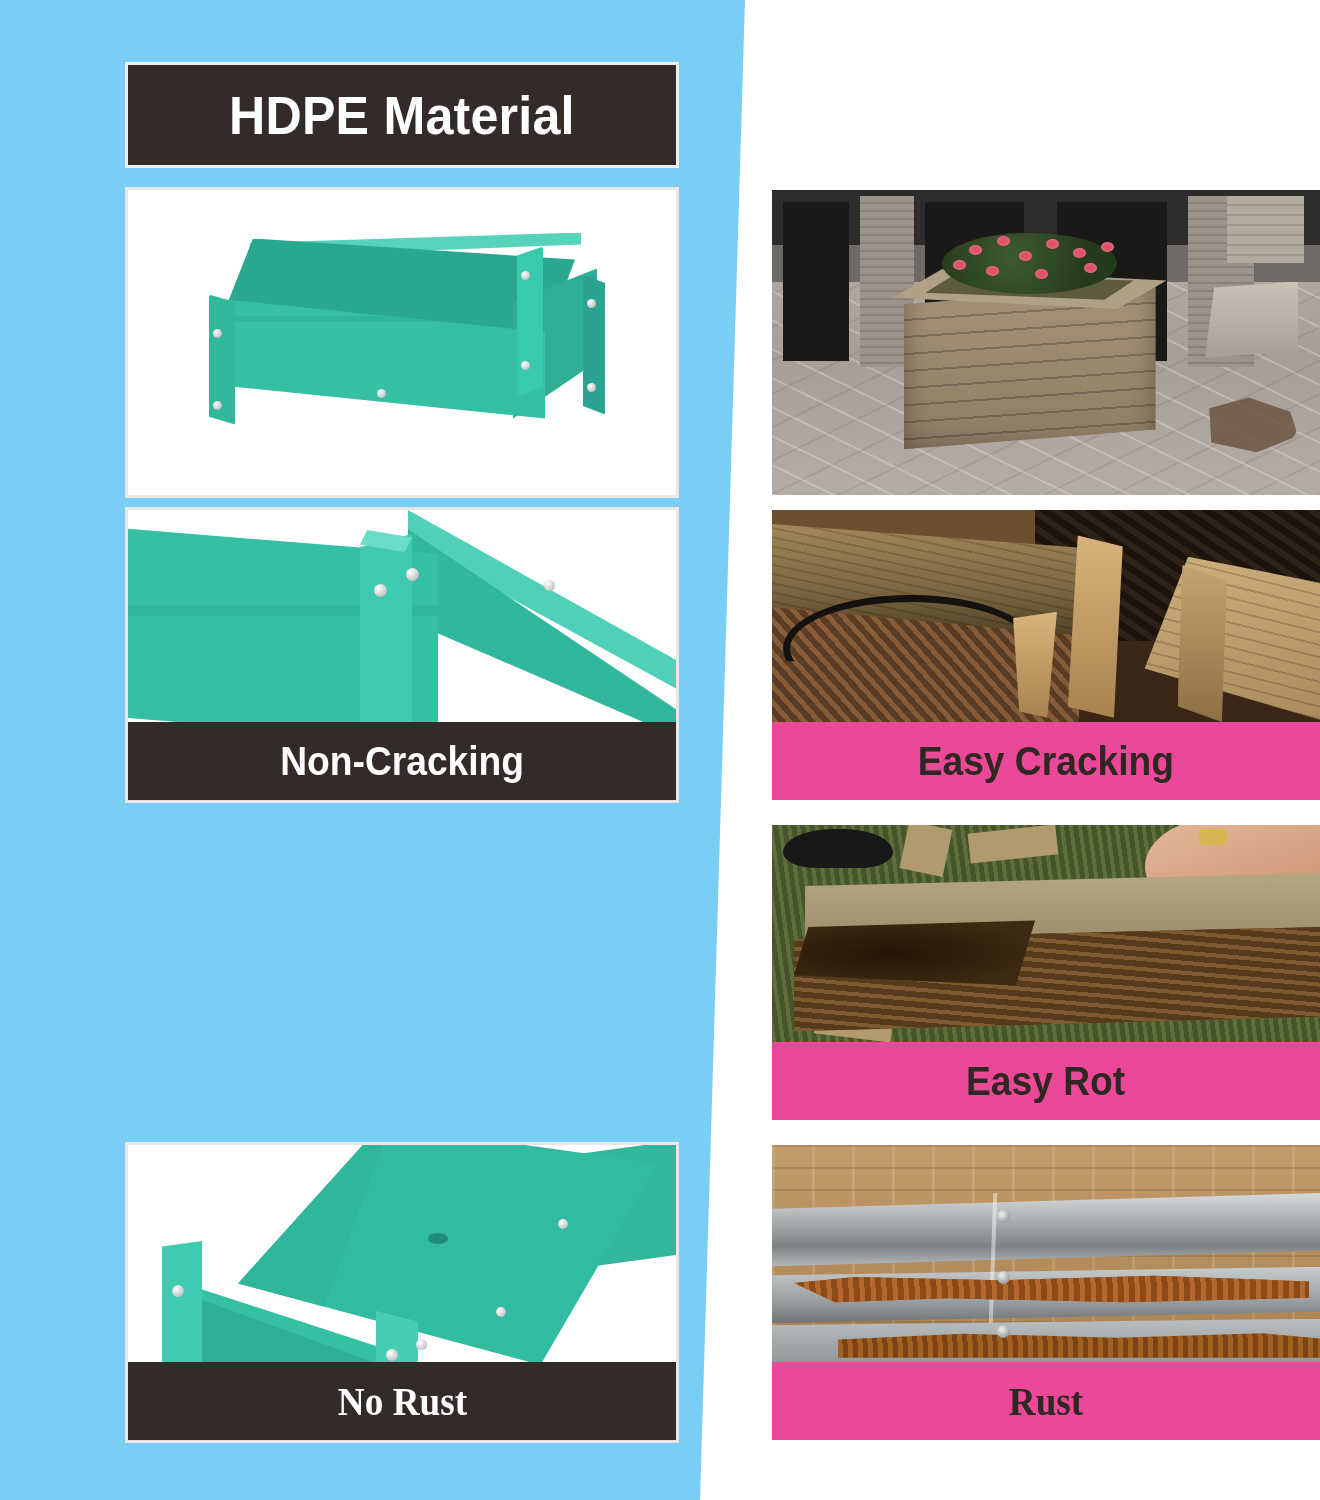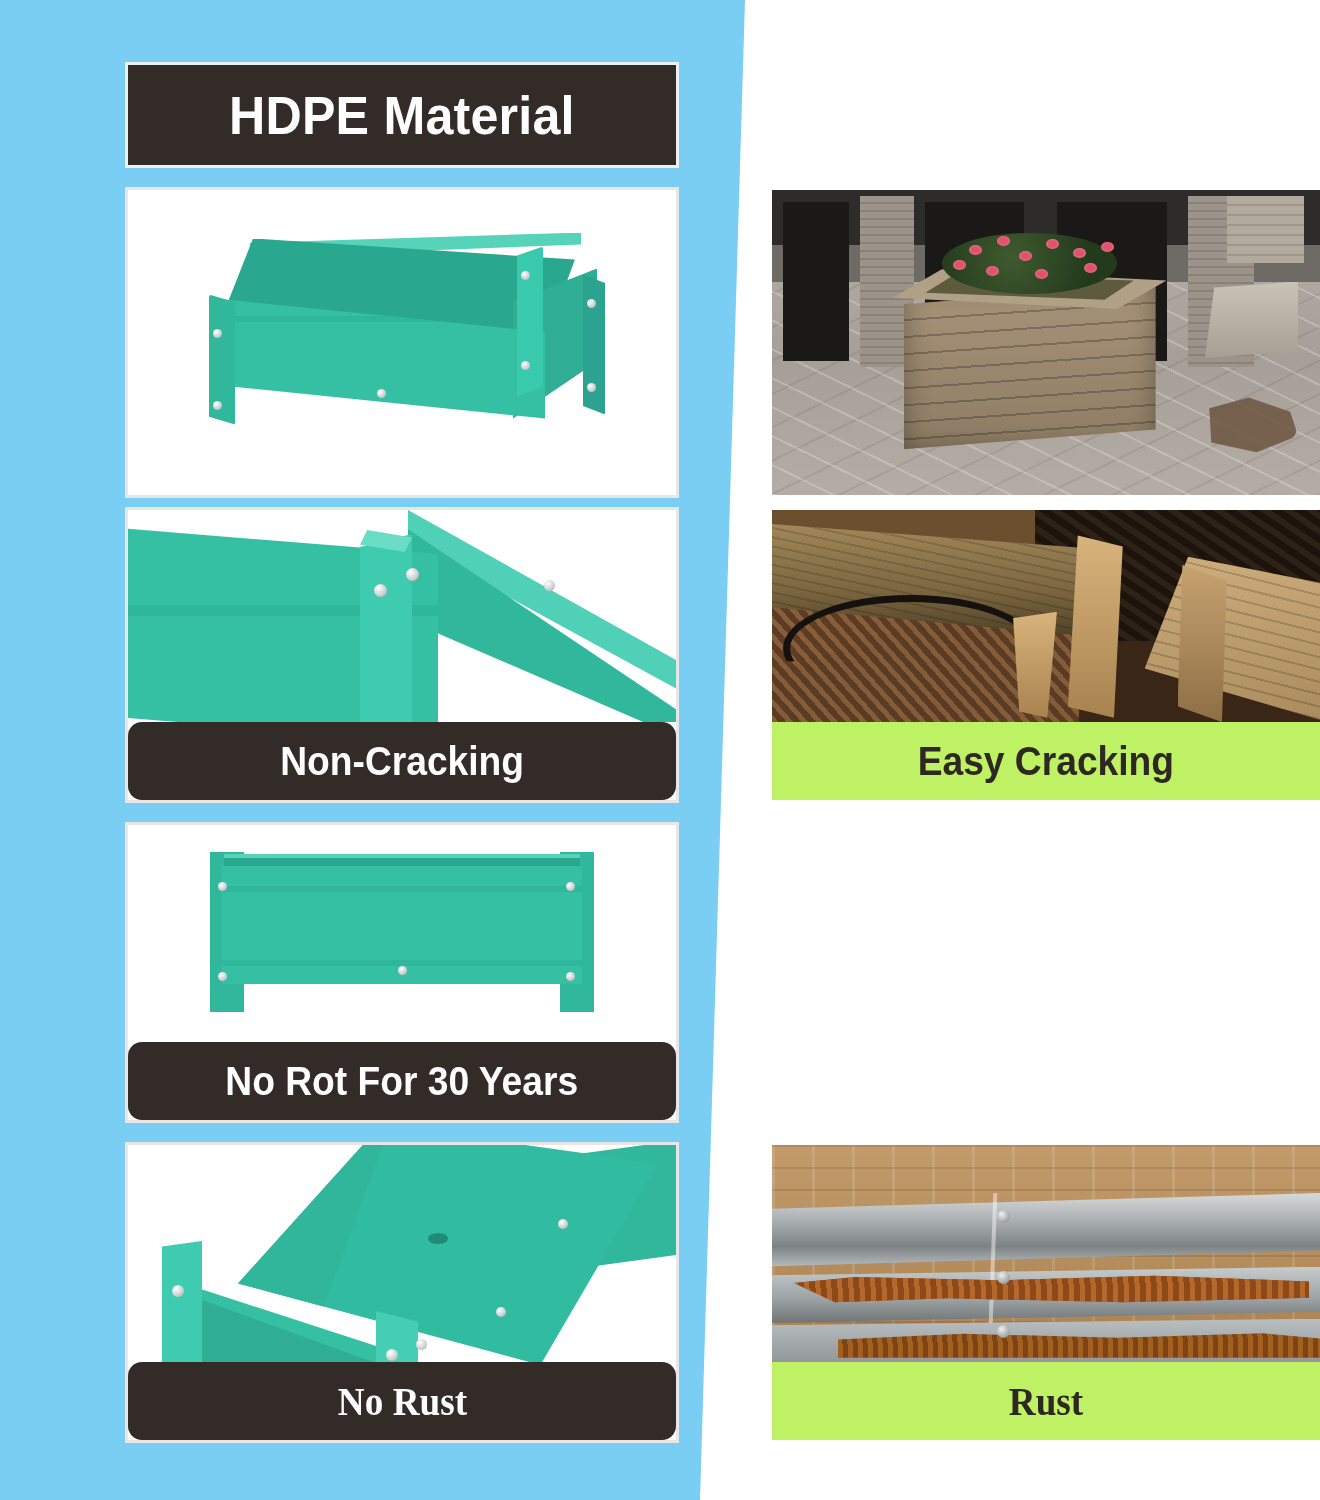--- a/index.html
+++ b/index.html
@@ -35,23 +35,23 @@
   .r3{top:825px;height:295px;}
   .r4{top:1145px;height:295px;font-family:Liberation Serif, serif;}
 
   .media{position:absolute;left:0;top:0;width:548px;bottom:0;overflow:hidden;}
   .card.has-label .media{bottom:78px;}
 
   .label{position:absolute;left:0;bottom:0;width:548px;height:78px;
       display:flex;align-items:center;justify-content:center;}
   .label span{font-weight:bold;font-size:40px;white-space:nowrap;
       transform:scaleX(.93);transform-origin:center;}
-  .label.dark{background:#332B28;border-radius:14px;}
+  .label.dark{background:#332B28;}
   .label.dark span{color:#fdfdfd;}
-  .label.grey{background:#bef264;}
+  .label.grey{background:#ec4899;}
   .label.grey span{color:#2E2722;}
 
   
   .scene{position:absolute;inset:0;background:#ffffff;}
 
   
   
 
   
   #p1-wrap{position:absolute;left:50%;top:50%;
@@ -304,43 +304,20 @@
           <div class="screw" style="left:278px;top:58px;width:13px;height:13px;"></div>
           <div class="screw" style="left:416px;top:70px;width:11px;height:11px;"></div>
         </div>
       </div>
     </div>
     <div class="label dark">
       <span>Non-Cracking</span>
     </div>
   </div>
 
-  <div class="card light r3 has-label">
-    <div class="media">
-      <div class="scene">
-        <div id="p3-wrap">
-          <div class="p3-leg" id="p3-legL"></div>
-          <div class="p3-leg" id="p3-legR"></div>
-          <div id="p3-rim"></div>
-          <div id="p3-top"></div>
-          <div id="p3-body"></div>
-          <div id="p3-b1"></div>
-          <div id="p3-b2"></div>
-          <div class="screw" style="left:16px;top:38px;"></div>
-          <div class="screw" style="left:16px;top:128px;"></div>
-          <div class="screw" style="left:364px;top:38px;"></div>
-          <div class="screw" style="left:364px;top:128px;"></div>
-          <div class="screw" style="left:196px;top:122px;"></div>
-        </div>
-      </div>
-    </div>
-    <div class="label dark">
-      <span>No Rot For 30 Years</span>
-    </div>
-  </div>
 
   <div class="card light r4 has-label">
     <div class="media">
       <div class="scene">
         <div id="p4-wrap">
           <div id="p4-wallR"></div>
           <div id="p4-floor"></div>
           <div id="p4-floorsh"></div>
           <div id="p4-hole"></div>
           <div id="p4-wallL"></div>
@@ -410,20 +387,39 @@
         <div class="ph2-split" id="ph2-s1"></div>
         <div class="ph2-split" id="ph2-s2"></div>
         <div class="ph2-split" id="ph2-s3"></div>
       </div>
     </div>
     <div class="label grey">
       <span>Easy Cracking</span>
     </div>
   </div>
 
+  <div class="card plain r3 has-label">
+    <div class="media">
+      <div class="photo">
+        <div id="ph3-grass"></div>
+        <div class="ph3-scrap" id="ph3-sc1"></div>
+        <div class="ph3-scrap" id="ph3-sc2"></div>
+        <div class="ph3-scrap" id="ph3-sc3"></div>
+        <div id="ph3-shoe"></div>
+        <div id="ph3-hand"></div>
+        <div id="ph3-ring"></div>
+        <div id="ph3-board"></div>
+        <div id="ph3-rot"></div>
+        <div id="ph3-rotdark"></div>
+      </div>
+    </div>
+    <div class="label grey">
+      <span>Easy Rot</span>
+    </div>
+  </div>
 
   <div class="card plain r4 has-label">
     <div class="media">
       <div class="photo">
         <div id="ph4-wall"></div>
         <div id="ph4-m3"></div>
         <div id="ph4-m2"></div>
         <div id="ph4-m1"></div>
         <div id="ph4-seam"></div>
         <div id="ph4-rust1"></div>

